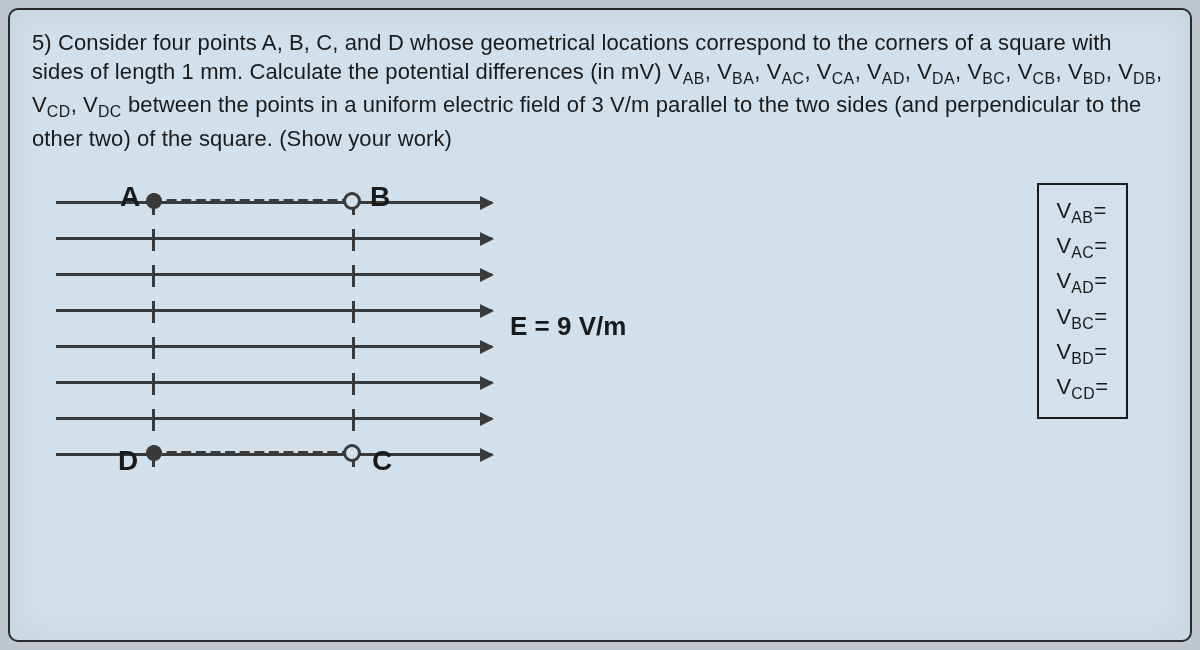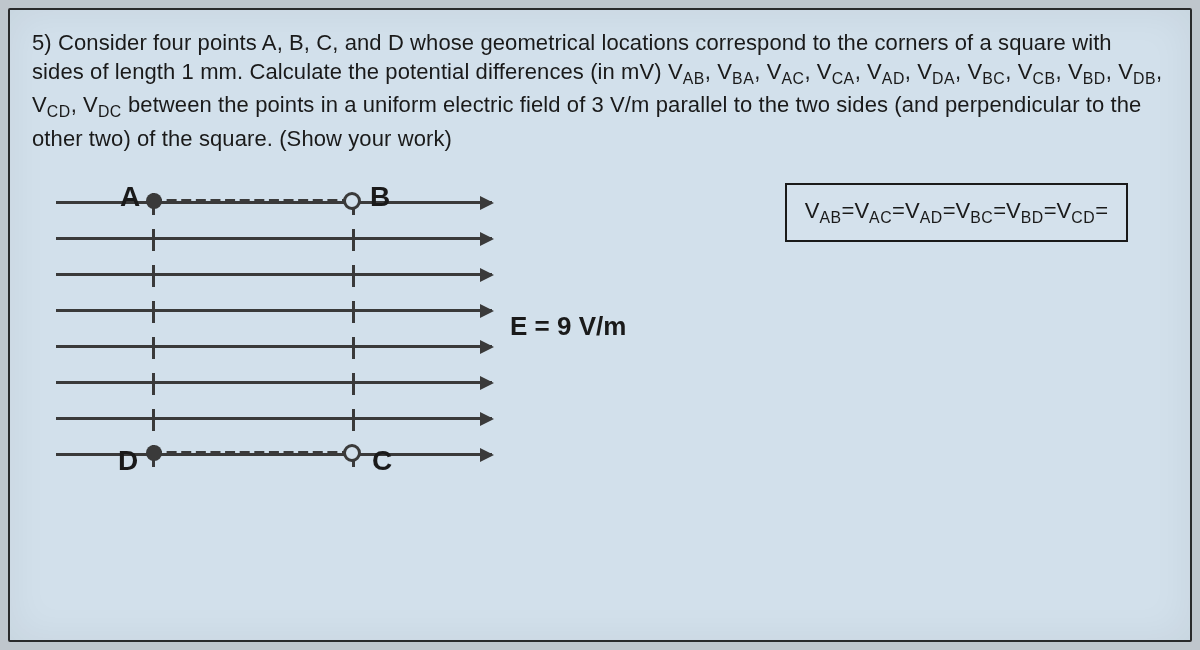--- a/index.html
+++ b/index.html
@@ -12,21 +12,21 @@
     overflow: hidden;
   }
   .sheet {
     position: absolute;
     top: 8px;
     left: 8px;
     right: 8px;
     bottom: 8px;
     background: #d2e0eb;
     border: 2px solid #2a2a2a;
-    border-radius: 2px;
+    border-radius: 10px;
     box-shadow: inset 0 0 40px rgba(0,0,0,0.06);
     padding: 18px 22px 22px 22px;
     box-sizing: border-box;
   }
   .question {
     font-size: 22px;
     line-height: 1.32;
     color: #1a1a1a;
     letter-spacing: 0.1px;
   }
@@ -100,21 +100,21 @@
     border: 2px solid #1a1a1a;
     padding: 10px 18px 10px 18px;
     background: rgba(255,255,255,0.05);
     display: flex;
     gap: 60px;
     font-size: 22px;
     line-height: 1.45;
     color: #1a1a1a;
     margin-right: 40px;
   }
-  .answerbox .col { display: flex; flex-direction: row; }
+  .answerbox .col { display: flex; flex-direction: column; }
   .answerbox .row { white-space: nowrap; }
   .answerbox .sub { font-size: 0.72em; vertical-align: sub; letter-spacing: 0.5px; }
 </style>
 </head>
 <body>
 
 <div class="sheet">
 
   <div class="question">
     <span>5)</span>

